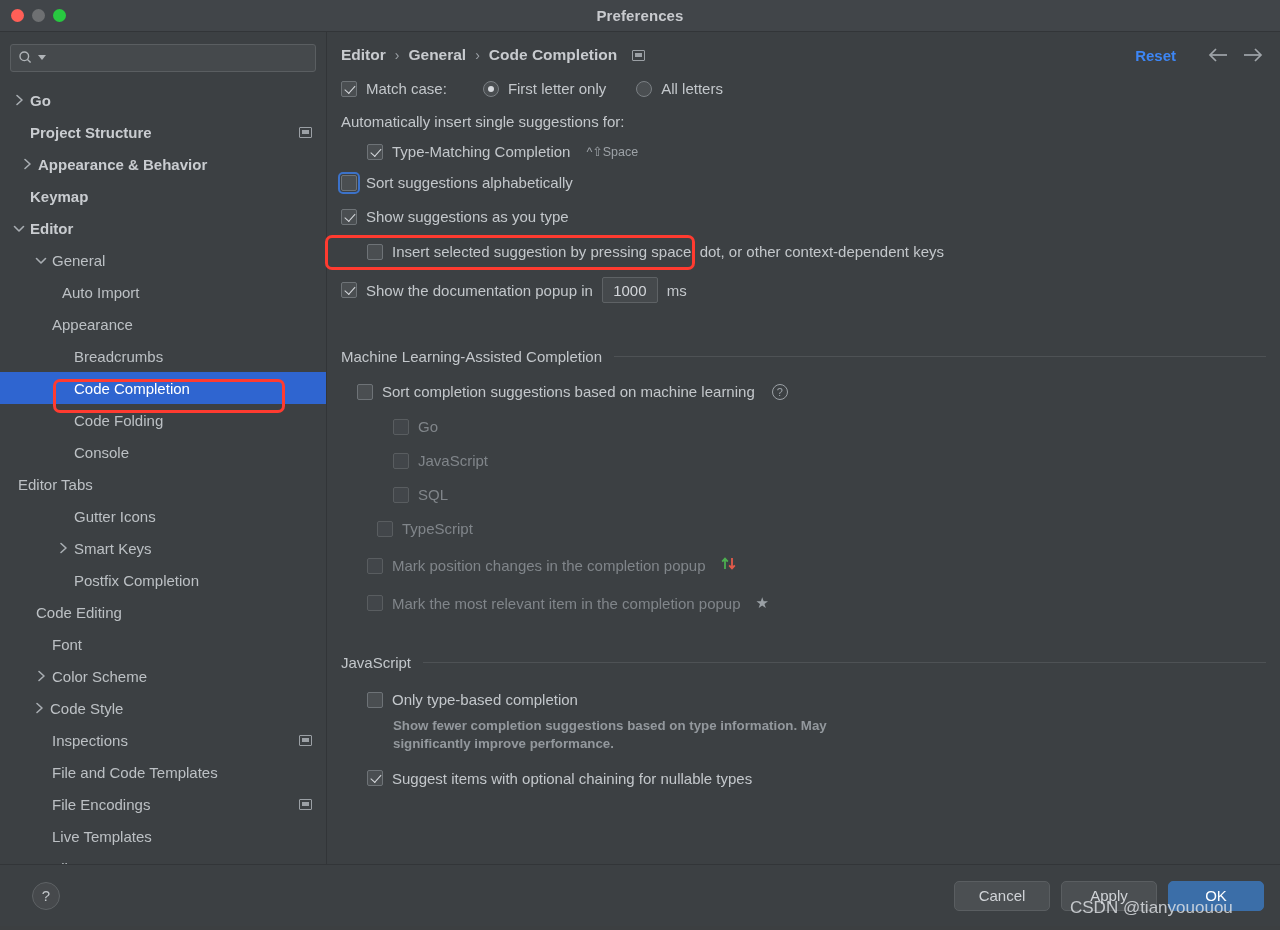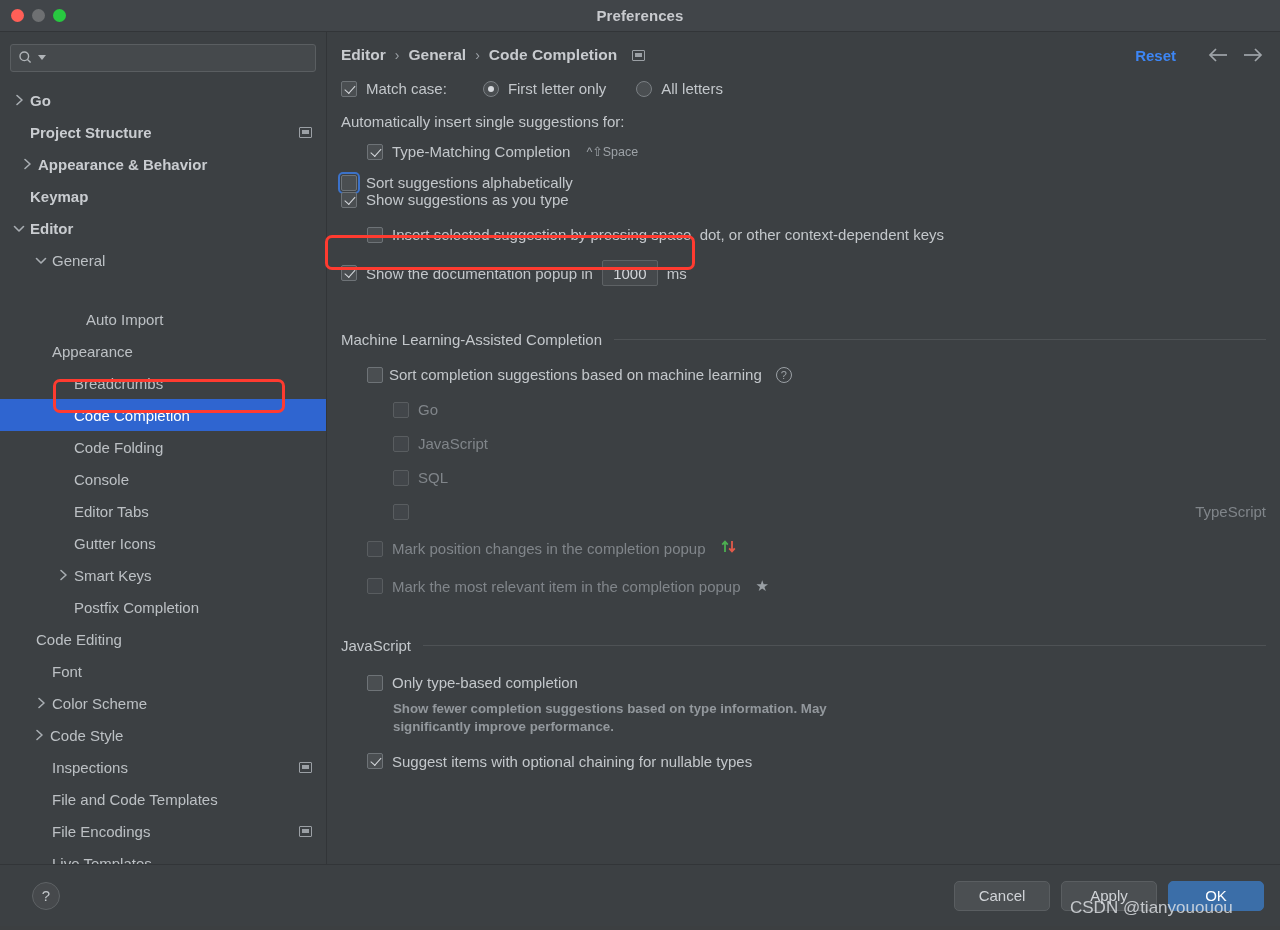--- a/index.html
+++ b/index.html
@@ -313,21 +313,21 @@
             <span class="row-label">Editor</span>
           </div>
           <div class="tree-row" style="padding-left: 34px;">
             <span class="arrow">
               <svg width="12" height="9" viewBox="0 0 12 9">
                 <path d="M1.5 2.5 L6 7 L10.5 2.5" fill="none" stroke="#a8adb2" stroke-width="1.6" stroke-linecap="round" stroke-linejoin="round"></path>
               </svg>
             </span>
             <span class="row-label">General</span>
           </div>
-          <div class="tree-row" style="padding-left: 68px; margin-top: 27px;">
+          <div class="tree-row" style="padding-left: 44px;">
             <span class="arrow blank"></span>
             <span class="row-label">Auto Import</span>
           </div>
           <div class="tree-row" style="padding-left: 34px;">
             <span class="arrow blank"></span>
             <span class="row-label">Appearance</span>
           </div>
           <div class="tree-row" style="padding-left: 56px;">
             <span class="arrow blank"></span>
             <span class="row-label">Breadcrumbs</span>
@@ -337,21 +337,21 @@
             <span class="row-label">Code Completion</span>
           </div>
           <div class="tree-row" style="padding-left: 56px;">
             <span class="arrow blank"></span>
             <span class="row-label">Code Folding</span>
           </div>
           <div class="tree-row" style="padding-left: 56px;">
             <span class="arrow blank"></span>
             <span class="row-label">Console</span>
           </div>
-          <div class="tree-row" style="padding-left: 56px;">
+          <div class="tree-row" style="">
             <span class="arrow blank"></span>
             <span class="row-label">Editor Tabs</span>
           </div>
           <div class="tree-row" style="padding-left: 56px;">
             <span class="arrow blank"></span>
             <span class="row-label">Gutter Icons</span>
           </div>
           <div class="tree-row" style="padding-left: 56px;">
             <span class="arrow">
               <svg width="9" height="12" viewBox="0 0 9 12">
@@ -457,21 +457,21 @@
           <span class="cbox checked"></span>
           <span class="lbl">Type-Matching Completion</span>
           <span class="shortcut">^⇧Space</span>
         </div>
 
         <div class="cb-row" style="margin-top:14px;">
           <span class="cbox focus"></span>
           <span class="lbl">Sort suggestions alphabetically</span>
         </div>
 
-        <div class="cb-row" style="">
+        <div class="cb-row" style="margin-top:17px;">
           <span class="cbox checked"></span>
           <span class="lbl">Show suggestions as you type</span>
         </div>
 
         <div class="cb-row" style="margin-top:18px; margin-left:26px;">
           <span class="cbox"></span>
           <span class="lbl">Insert selected suggestion by pressing space, dot, or other context-dependent keys</span>
         </div>
 
         <div class="cb-row" style="margin-top:17px;">
@@ -479,39 +479,39 @@
           <span class="lbl">Show the documentation popup in</span>
           <input class="numfield" value="1000" style="">
           <span class="lbl">ms</span>
         </div>
 
         <div class="section-head" style="margin-top:45px;">
           <span class="section-title">Machine Learning-Assisted Completion</span>
           <span class="section-line"></span>
         </div>
 
-        <div class="cb-row" style="margin-top:18px; margin-left:26px;gap:6px;">
+        <div class="cb-row" style="margin-top:18px; margin-left:16px;">
           <span class="cbox"></span>
           <span class="lbl">Sort completion suggestions based on machine learning</span>
           <span class="help-circle">?</span>
         </div>
 
         <div class="cb-row" style="margin-top:18px; margin-left:52px;">
           <span class="cbox dim"></span>
           <span class="lbl dim">Go</span>
         </div>
         <div class="cb-row" style="margin-top:17px; margin-left:52px;">
           <span class="cbox dim"></span>
           <span class="lbl dim">JavaScript</span>
         </div>
         <div class="cb-row" style="margin-top:17px; margin-left:52px;">
           <span class="cbox dim"></span>
           <span class="lbl dim">SQL</span>
         </div>
-        <div class="cb-row" style="margin-top:17px; margin-left:52px;justify-content:space-between;">
+        <div class="cb-row" style="margin-top:17px; margin-left:36px;">
           <span class="cbox dim"></span>
           <span class="lbl dim">TypeScript</span>
         </div>
 
         <div class="cb-row" style="margin-top:19px; margin-left:26px;">
           <span class="cbox dim"></span>
           <span class="lbl dim">Mark position changes in the completion popup</span>
           <span style="margin-left:5px;">
             <svg width="18" height="15" viewBox="0 0 18 15">
               <path d="M5 13 L5 3 M2.2 5.6 L5 2.6 L7.8 5.6" fill="none" stroke="#4caf50" stroke-width="1.8"></path>

